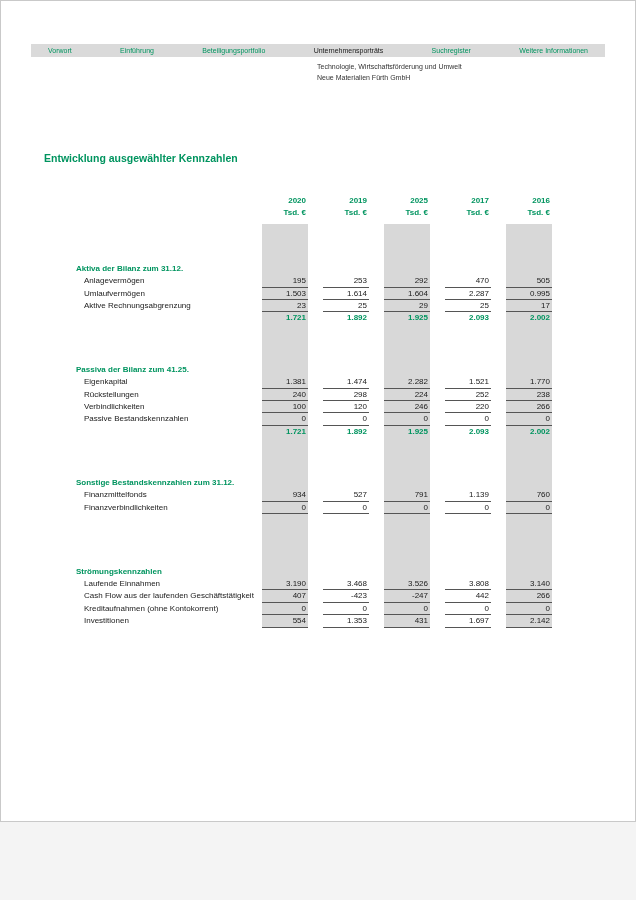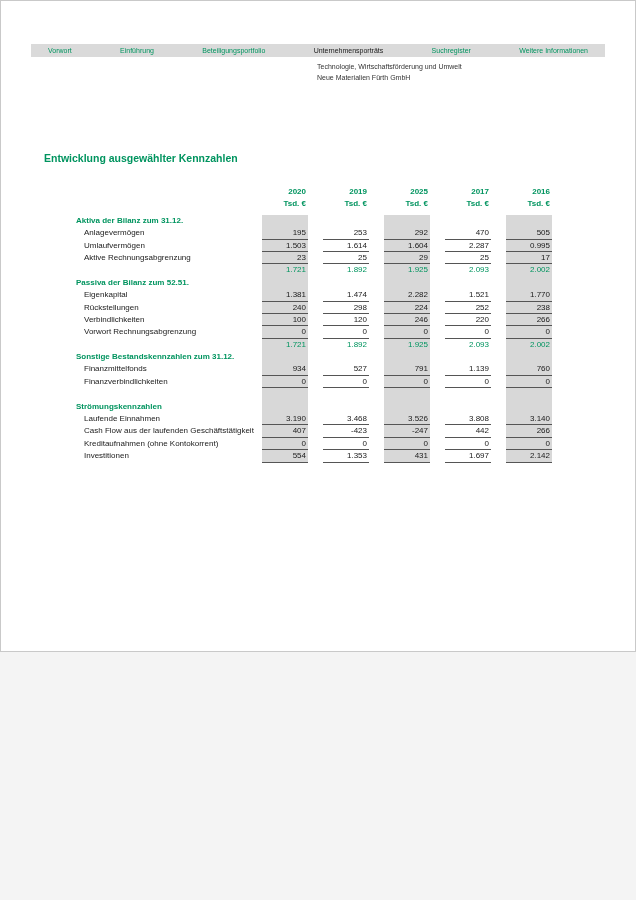--- a/index.html
+++ b/index.html
@@ -3,21 +3,21 @@
 <meta charset="utf-8">
 <style>
   :root{
     --accent:#00945f;
     --stripe:#d8d8d8;
     --navbar:#dadada;
   }
   html,body{margin:0;padding:0;background:#f4f4f4;}
   .page{
     position:relative;
-    width:636px;height:652px;
+    width:636px;height:822px;
     background:#ffffff;
     border:1px solid #c9c9c9;
     box-sizing:border-box;
     overflow:hidden;
     font-family:"Liberation Sans", sans-serif;
     color:#1a1a1a;
     margin:0 auto;
   }
   
   .topnav{
@@ -33,38 +33,38 @@
   .subnav{
     position:absolute;left:316px;top:60px;
     font-size:7px;line-height:11px;color:#333333;
   }
   
   .title{
     position:absolute;left:43px;top:151px;margin:0;
     font-size:10.5px;font-weight:bold;color:var(--accent);
   }
   
-  .table-wrap{position:absolute;left:75px;top:185px;width:476px;}
+  .table-wrap{position:absolute;left:75px;top:194px;width:476px;}
   .stripes{position:absolute;left:0;top:0;right:0;bottom:0;z-index:0;}
   .stripe{position:absolute;width:46px;top:28.8px;bottom:0;background:var(--stripe);}
   .grid{
     position:relative;z-index:1;
     display:grid;grid-template-columns:171px repeat(5,46px);column-gap:15px;
   }
   .cell{
     height:12.4px;line-height:12.4px;font-size:8px;
     white-space:nowrap;box-sizing:border-box;
   }
   .head-gap{height:4px;line-height:4px;}
   .value-cell{text-align:right;padding-right:2px;}
   .year-header,.unit-header{color:var(--accent);font-weight:bold;}
-  .section-header{color:var(--accent);font-weight:bold;}
+  .section-header{color:var(--accent);font-weight:bold;margin-top:39px;}
   .row-label{padding-left:8px;}
   .data-value{border-bottom:1px solid #555555;}
-  .total-value{color:var(--accent);font-weight:normal;text-align:right;}
+  .total-value{color:var(--accent);font-weight:bold;text-align:right;}
   
   .page-number{
     position:absolute;top:835px;right:45px;
     font-size:16px;font-weight:bold;color:var(--accent);
   }
 </style>
 </head>
 <body>
 
 <div class="page">
@@ -129,21 +129,21 @@
         <div class="cell value-cell data-value">25</div>
         <div class="cell value-cell data-value">29</div>
         <div class="cell value-cell data-value">25</div>
         <div class="cell value-cell data-value">17</div>
         <div class="cell row-label"></div>
         <div class="cell value-cell total-value">1.721</div>
         <div class="cell value-cell total-value">1.892</div>
         <div class="cell value-cell total-value">1.925</div>
         <div class="cell value-cell total-value">2.093</div>
         <div class="cell value-cell total-value">2.002</div>
-        <div class="cell section-header">Passiva der Bilanz zum 52.51.</div>
+        <div class="cell section-header">Passiva der Bilanz zum 41.25.</div>
         <div class="cell value-cell"></div>
         <div class="cell value-cell"></div>
         <div class="cell value-cell"></div>
         <div class="cell value-cell"></div>
         <div class="cell value-cell"></div>
         <div class="cell row-label">Eigenkapital</div>
         <div class="cell value-cell data-value">1.381</div>
         <div class="cell value-cell data-value">1.474</div>
         <div class="cell value-cell data-value">2.282</div>
         <div class="cell value-cell data-value">1.521</div>
@@ -153,21 +153,21 @@
         <div class="cell value-cell data-value">298</div>
         <div class="cell value-cell data-value">224</div>
         <div class="cell value-cell data-value">252</div>
         <div class="cell value-cell data-value">238</div>
         <div class="cell row-label">Verbindlichkeiten</div>
         <div class="cell value-cell data-value">100</div>
         <div class="cell value-cell data-value">120</div>
         <div class="cell value-cell data-value">246</div>
         <div class="cell value-cell data-value">220</div>
         <div class="cell value-cell data-value">266</div>
-        <div class="cell row-label">Vorwort Rechnungsabgrenzung</div>
+        <div class="cell row-label">Passive Bestandskennzahlen</div>
         <div class="cell value-cell data-value">0</div>
         <div class="cell value-cell data-value">0</div>
         <div class="cell value-cell data-value">0</div>
         <div class="cell value-cell data-value">0</div>
         <div class="cell value-cell data-value">0</div>
         <div class="cell row-label"></div>
         <div class="cell value-cell total-value">1.721</div>
         <div class="cell value-cell total-value">1.892</div>
         <div class="cell value-cell total-value">1.925</div>
         <div class="cell value-cell total-value">2.093</div>

